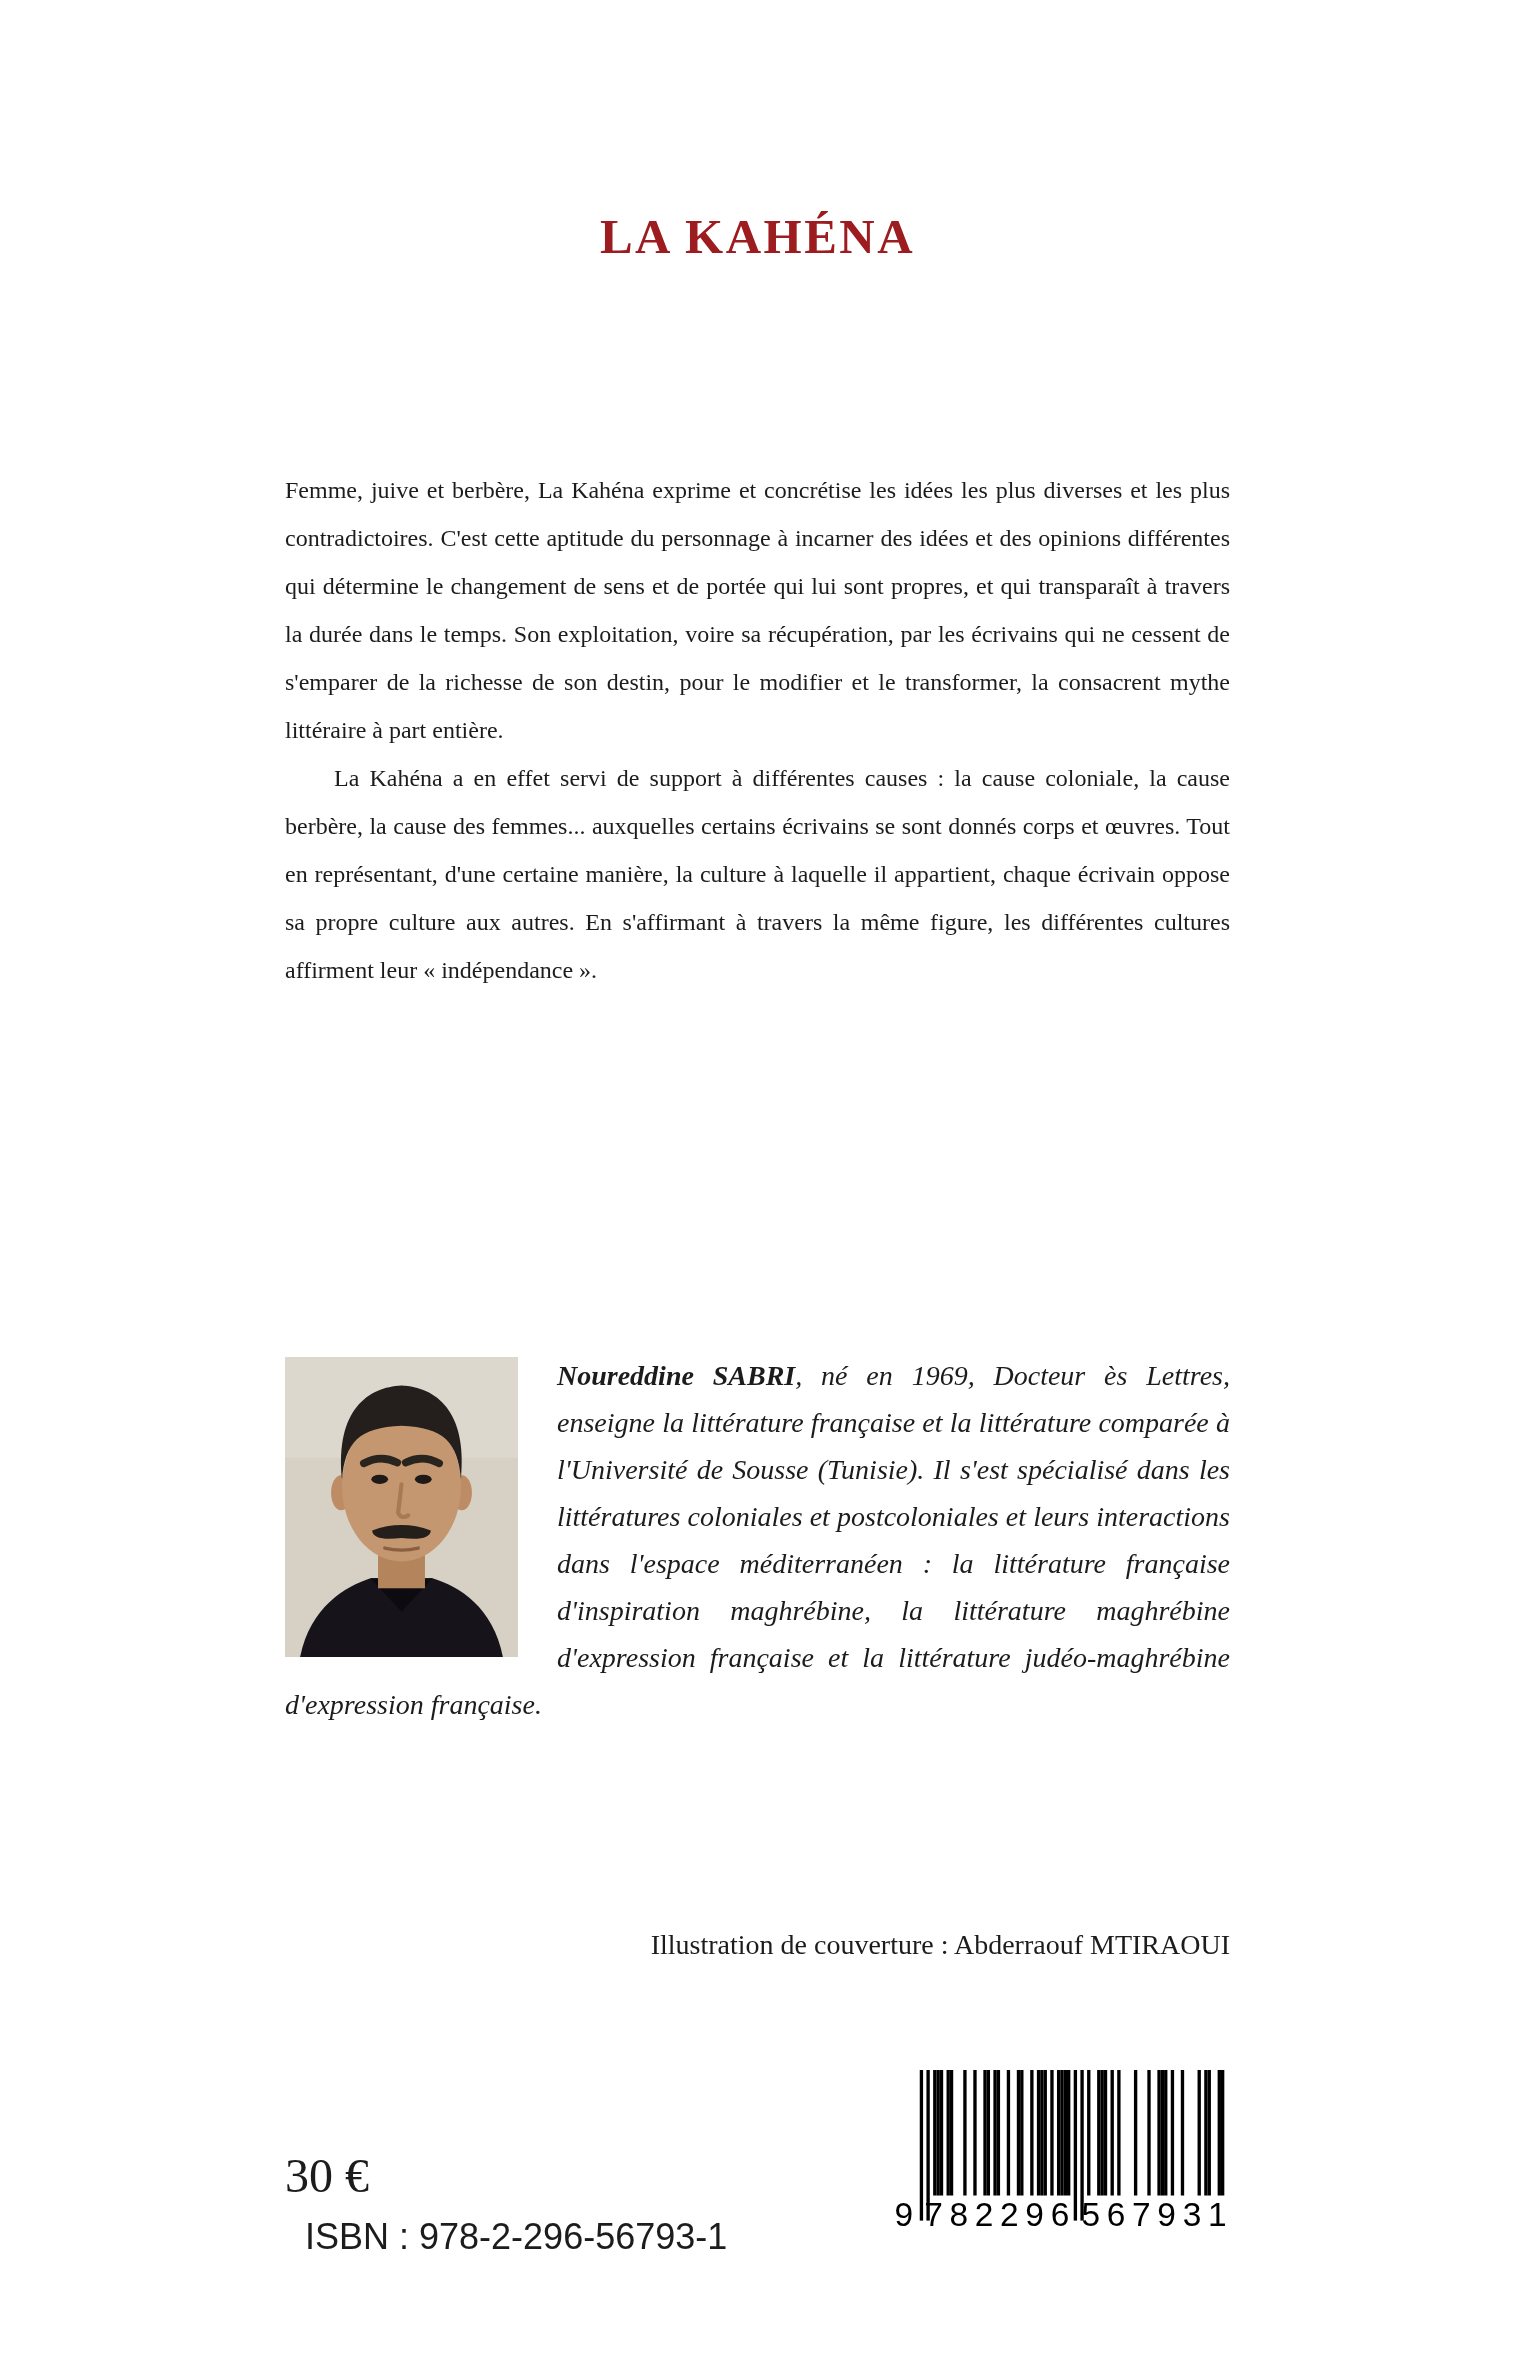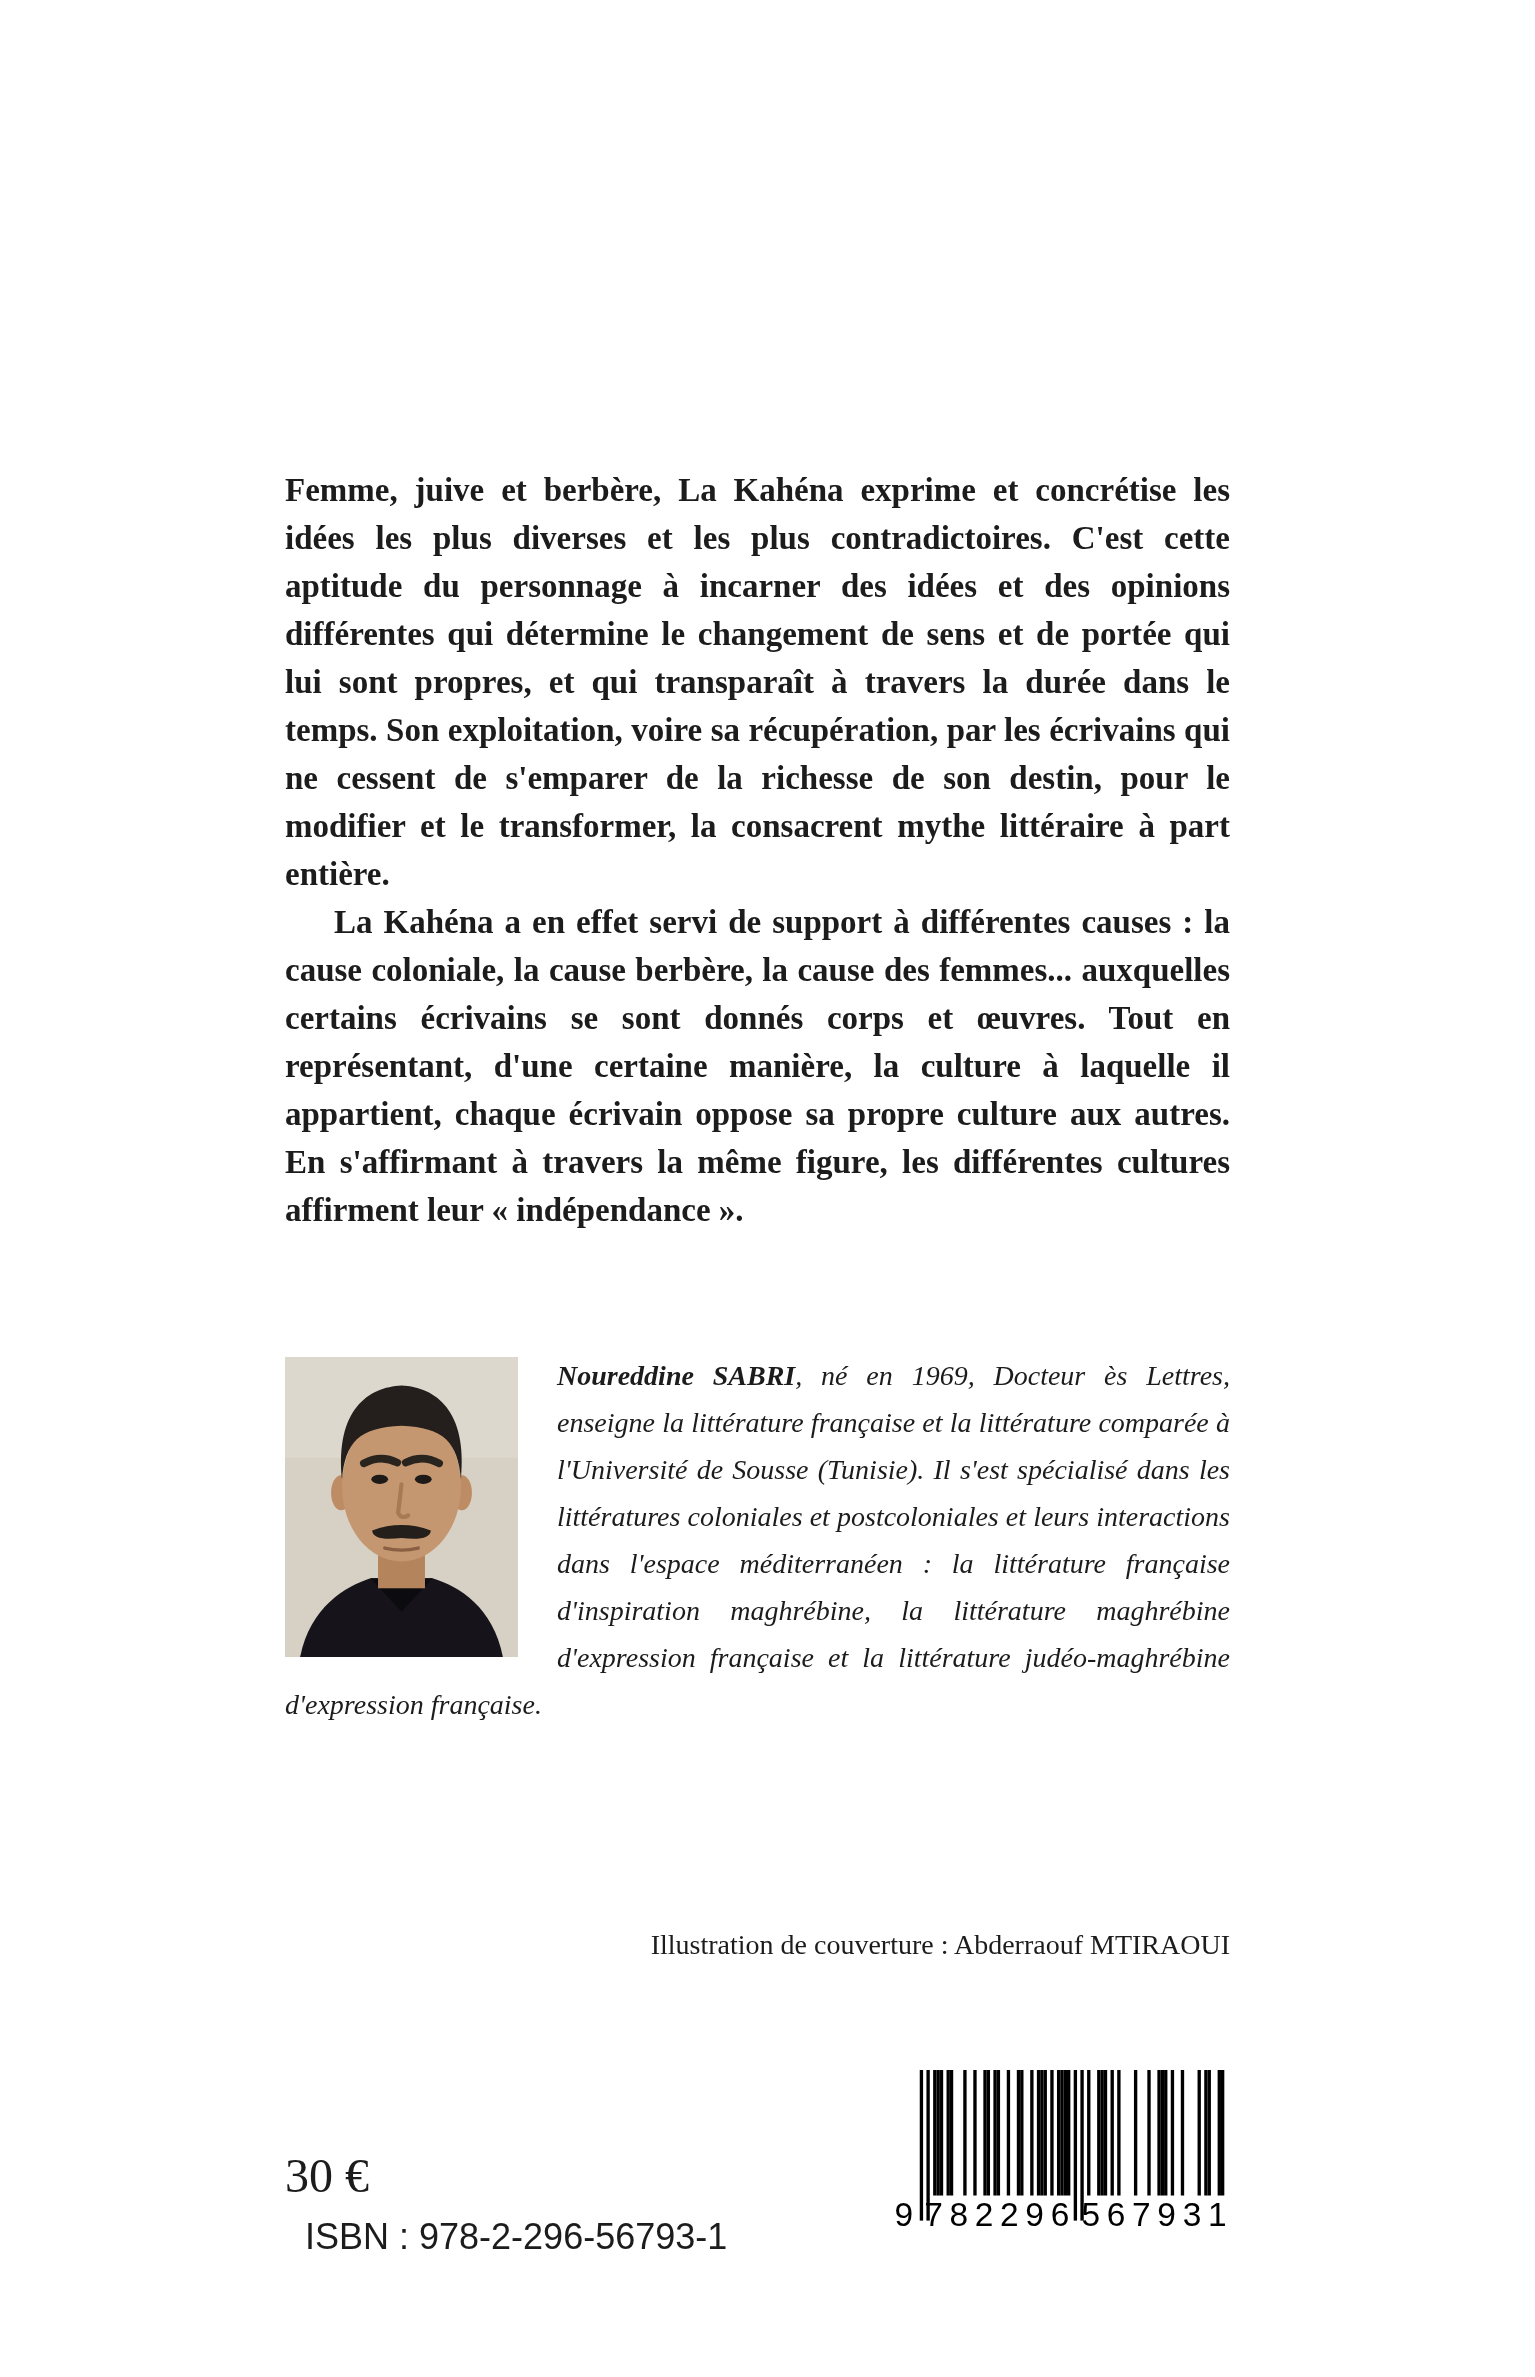--- a/index.html
+++ b/index.html
@@ -28,24 +28,23 @@
     font-size:58px;
     font-weight:700;
     margin:0;
   }
   .synopsis{
     position:absolute;
     left:285px;width:945px;top:466px;
   }
   .synopsis p{
     margin:0;
-    font-size:33px;
+    font-size:24px;
     line-height:48px;
     text-align:justify;
-    font-weight:bold;
   }
   .synopsis p + p{
     text-indent:49px;
   }
   .bio-block{
     position:absolute;
     left:285px;width:945px;top:1352px;
     font-style:italic;
     font-size:28px;
     line-height:47px;
@@ -85,20 +84,21 @@
     width:352px;height:168px;
     background:#ffffff;
   }
 </style>
 </head>
 <body>
 
 <div class="page">
 
   <div class="title-block" style="color: rgb(157, 28, 32);">
+    <div class="title-main">LA KAHÉNA</div>
   </div>
 
   <div class="synopsis">
     <p>Femme, juive et berbère, La Kahéna exprime et concrétise les idées les plus diverses et les plus contradictoires. C'est cette aptitude du personnage à incarner des idées et des opinions différentes qui détermine le changement de sens et de portée qui lui sont propres, et qui transparaît à travers la durée dans le temps. Son exploitation, voire sa récupération, par les écrivains qui ne cessent de s'emparer de la richesse de son destin, pour le modifier et le transformer, la consacrent mythe littéraire à part entière.</p>
     <p>La Kahéna a en effet servi de support à différentes causes : la cause coloniale, la cause berbère, la cause des femmes... auxquelles certains écrivains se sont donnés corps et œuvres. Tout en représentant, d'une certaine manière, la culture à laquelle il appartient, chaque écrivain oppose sa propre culture aux autres. En s'affirmant à travers la même figure, les différentes cultures affirment leur « indépendance ».</p>
   </div>
 
   <div class="bio-block">
     <svg class="photo" viewBox="0 0 278 358" xmlns="http://www.w3.org/2000/svg" preserveAspectRatio="none">
       <rect width="278" height="358" fill="#d7d1c5"></rect>

